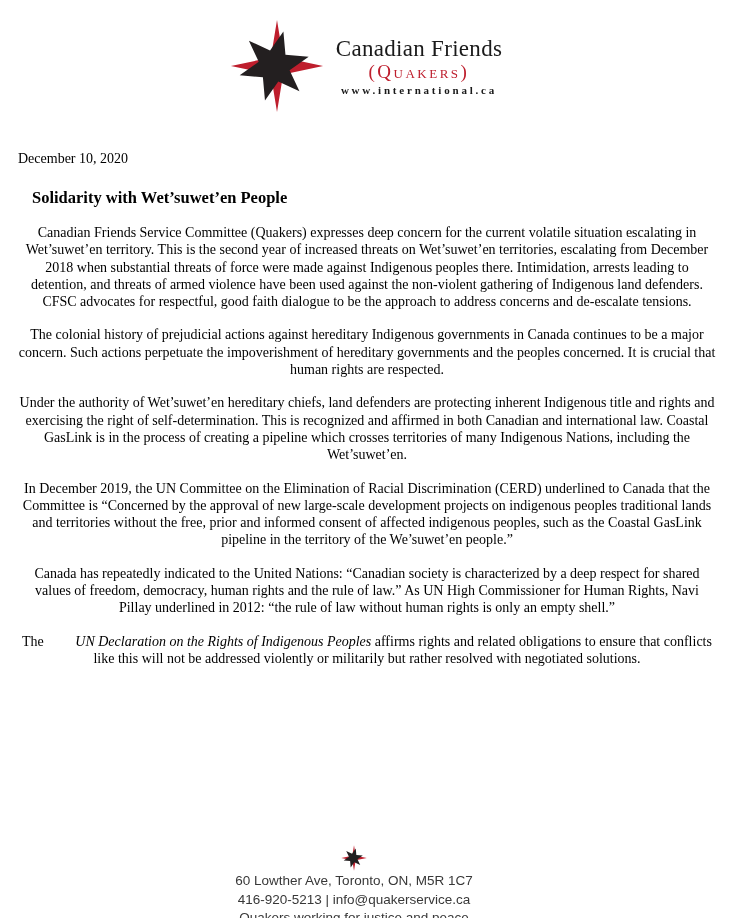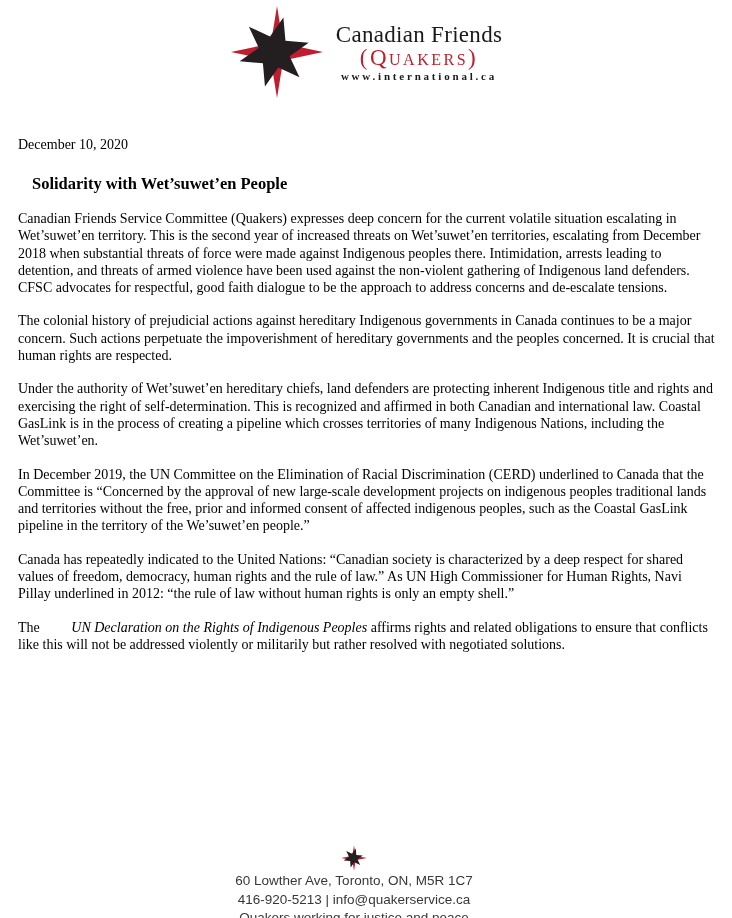--- a/index.html
+++ b/index.html
@@ -11,35 +11,35 @@
     position: relative;
     font-family: "Liberation Serif", serif;
     color: #000000;
   }
 
   
   .letterhead {
     display: flex;
     justify-content: center;
     align-items: center;
-    padding-top: 5px;
+    padding-top: 19px;
     gap: 12px;
   }
   .logo-star svg { width: 94px; height: 94px; display: block; }
   .org-text { display: inline-block; }
   .org-name-line {
     font-size: 23px;
     line-height: 25px;
     color: #1a1a1a;
     text-align: left;
     letter-spacing: 0.3px;
   }
   .org-quakers {
     font-variant: small-caps;
-    font-size: 23px;
+    font-size: 19px;
     line-height: 18px;
     letter-spacing: 2.5px;
     color: #be1e2d;
     text-align: center;
     margin-top: 2px;
   }
   .org-url {
     font-size: 11px;
     font-weight: bold;
     letter-spacing: 2.8px;
@@ -58,21 +58,21 @@
     margin: 21px 16px 0 32px;
     font-size: 16.5px;
     line-height: 20px;
     font-weight: bold;
   }
   .letter-body { margin: 6px 16px 0 18px; }
   .letter-body p {
     margin-top: 16px;
     font-size: 14px;
     line-height: 17.3px;
-    text-align: left;
+    text-align: center;
   }
   .italic-title { font-style: italic; margin-left: 28px; }
 
   
   .page-footer {
     position: absolute;
     top: 845px;
     left: 0;
     width: 100%;
     text-align: center;

